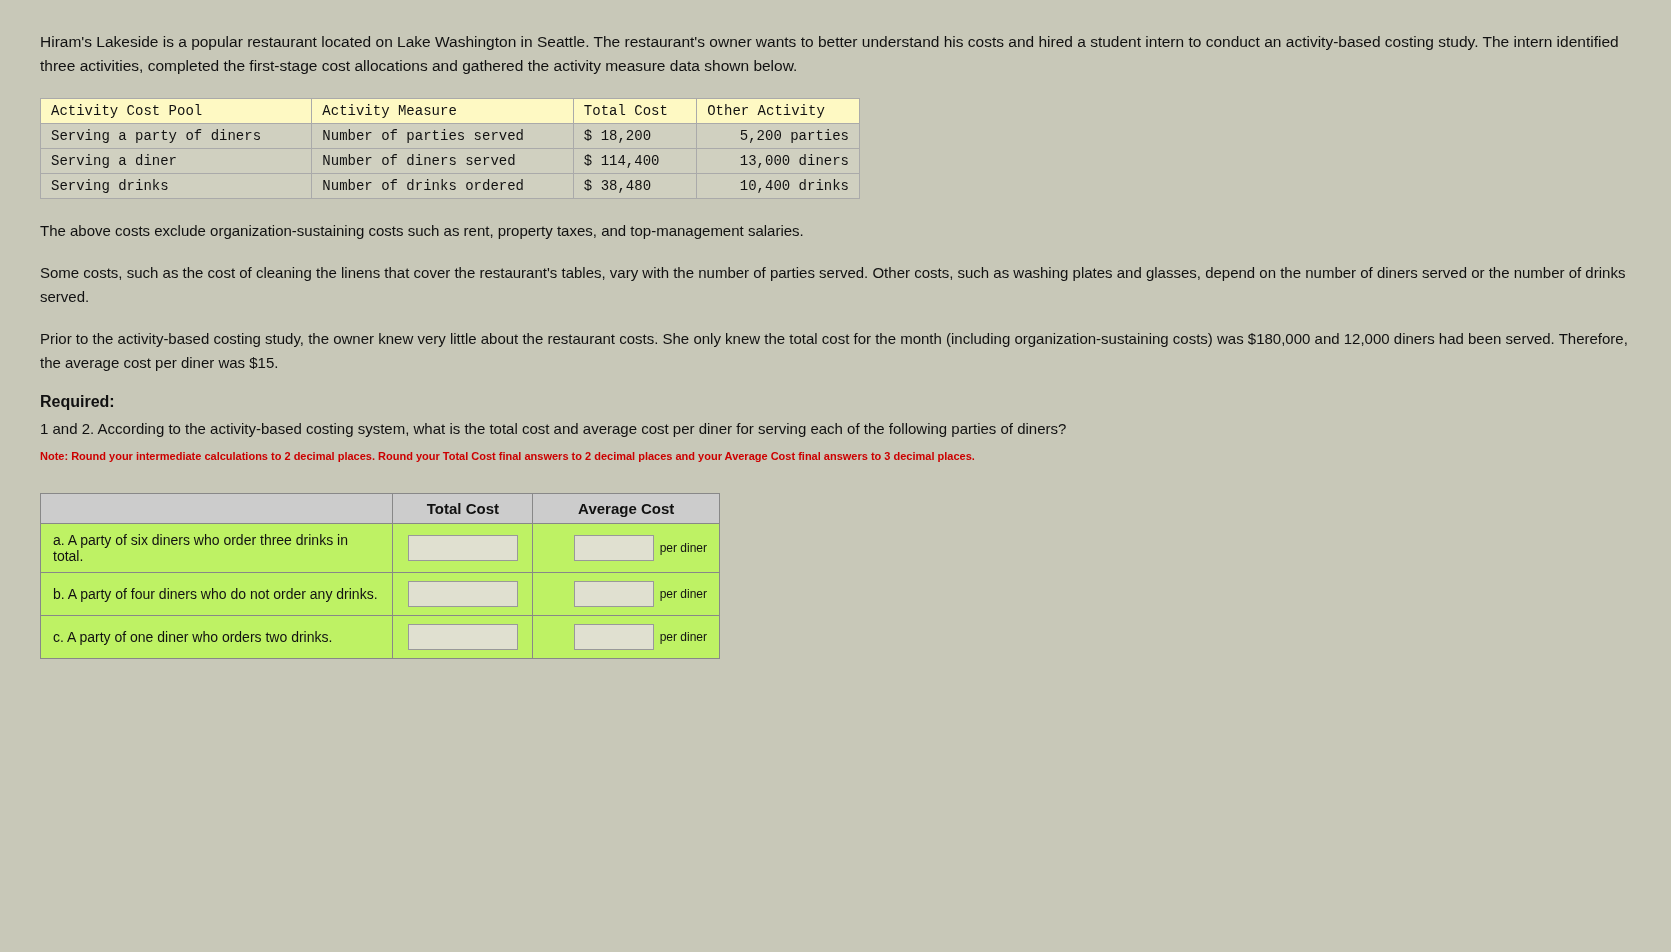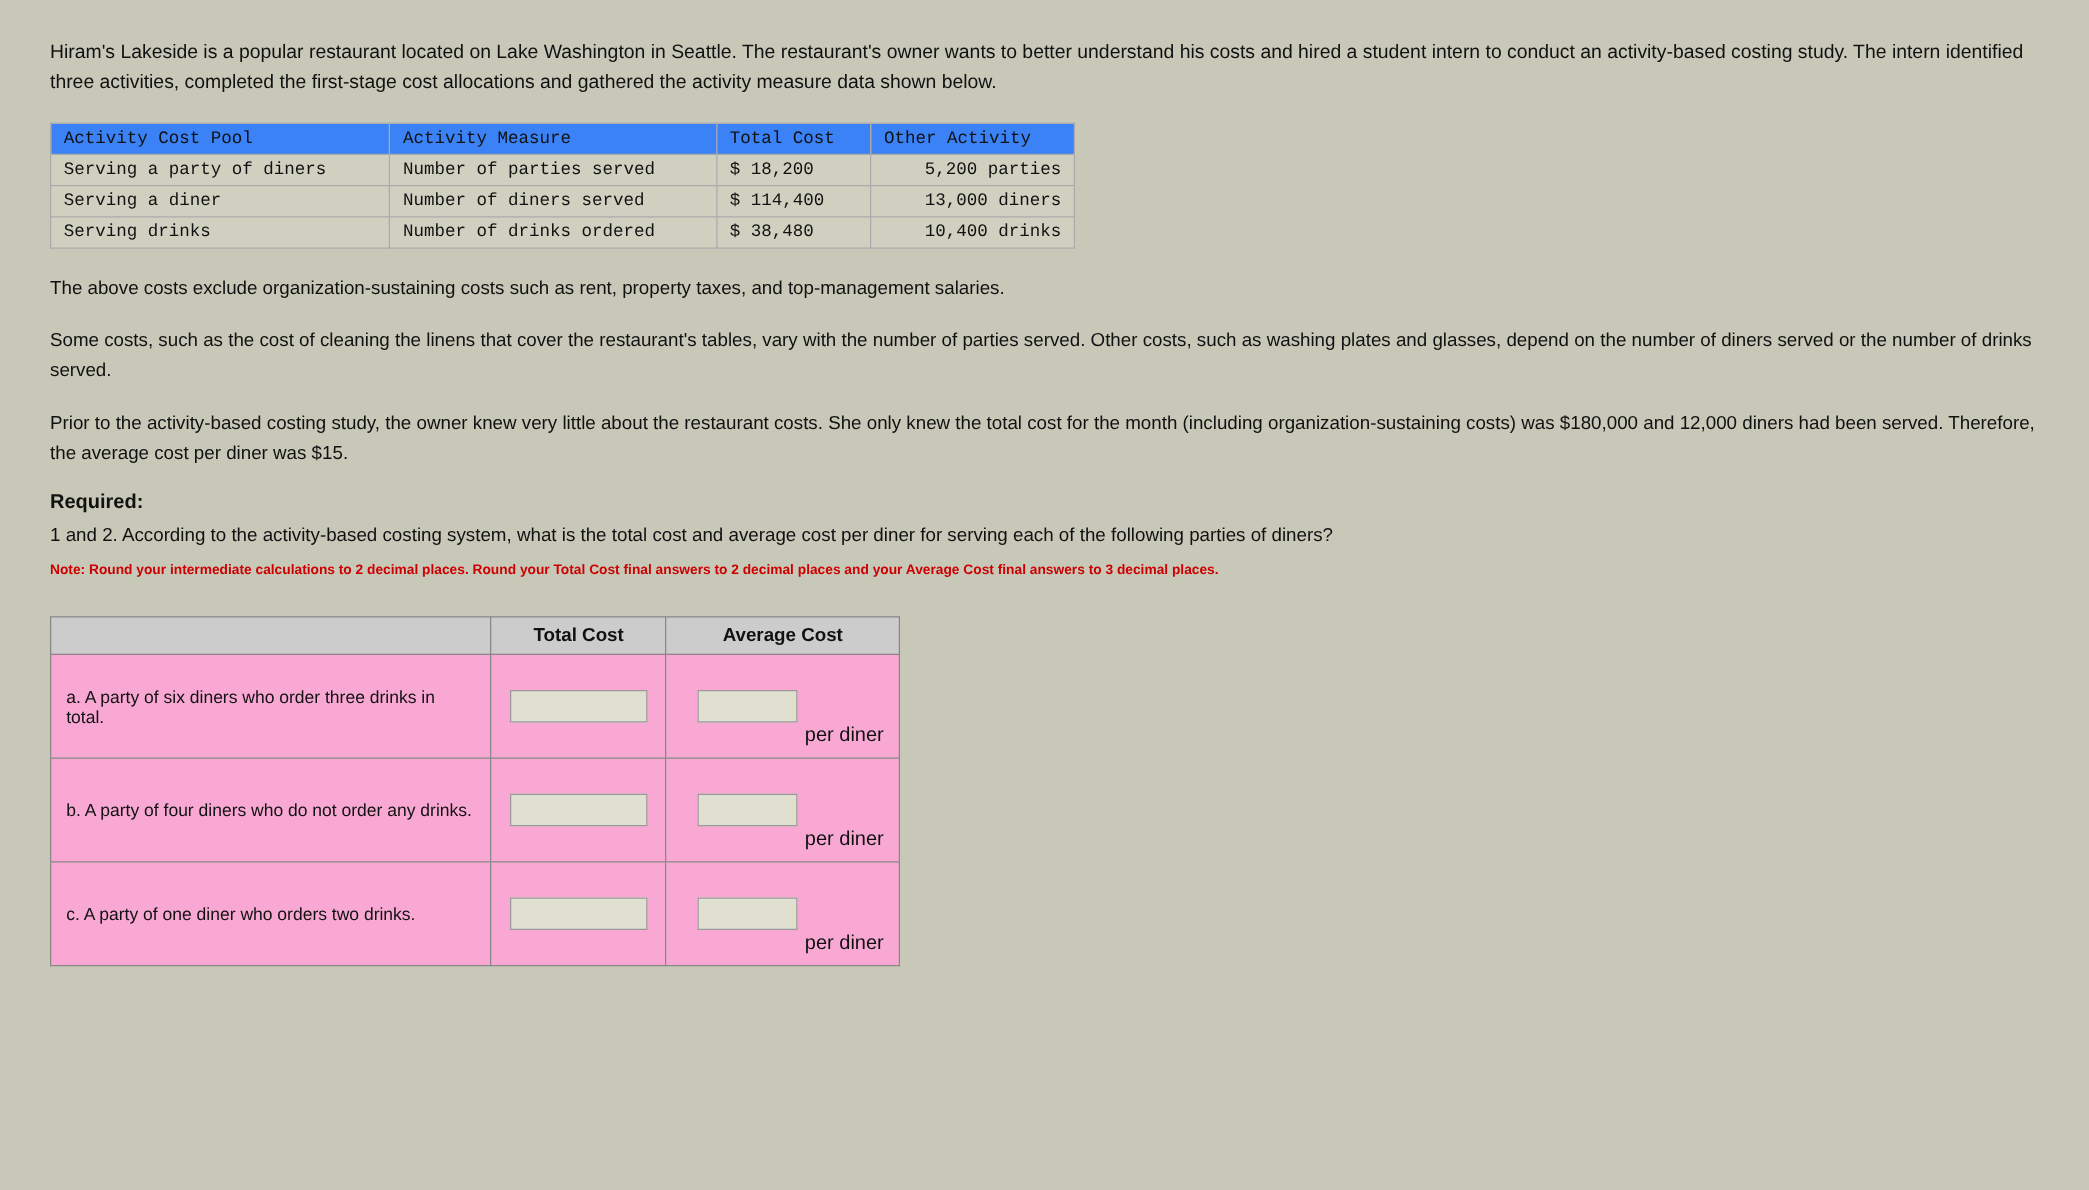--- a/index.html
+++ b/index.html
@@ -36,21 +36,21 @@
 
     .activity-table th,
     .activity-table td {
       border: 1px solid #aaa;
       padding: 4px 10px;
       font-family: 'Courier New', Courier, monospace;
       font-size: 14px;
     }
 
     .activity-table th {
-      background-color: #3b82f6;
+      background-color: #fef9c3;
       font-weight: normal;
       text-align: left;
     }
 
     .activity-table td {
       background-color: #d0d0c0;
       vertical-align: top;
     }
 
     .col-cost {
@@ -105,21 +105,21 @@
       font-weight: bold;
       text-align: center;
       background-color: #ccc;
     }
 
     .answer-table td {
       border: 1px solid #888;
       padding: 8px 12px;
       font-family: Arial, sans-serif;
       font-size: 14px;
-      background-color: #f9a8d4;
+      background-color: #bef264;
       vertical-align: middle;
     }
 
     .answer-table .row-label {
       width: 340px;
       border: 1px solid #888;
     }
 
     .answer-table .input-cell {
       width: 130px;
@@ -138,24 +138,23 @@
       height: 26px;
       background-color: #e0e0d0;
       border: 1px solid #999;
       font-size: 14px;
       font-family: Arial, sans-serif;
       padding: 2px 6px;
     }
 
     .per-diner-text {
       font-family: Arial, sans-serif;
-      font-size: 16px;
+      font-size: 12px;
       color: #111;
       padding-left: 6px;
-      margin-top: 48px;
     }
 
     .avg-wrapper {
       display: flex;
       align-items: center;
       justify-content: flex-end;
     }
 
     .th-empty {
       background-color: #ccc;

